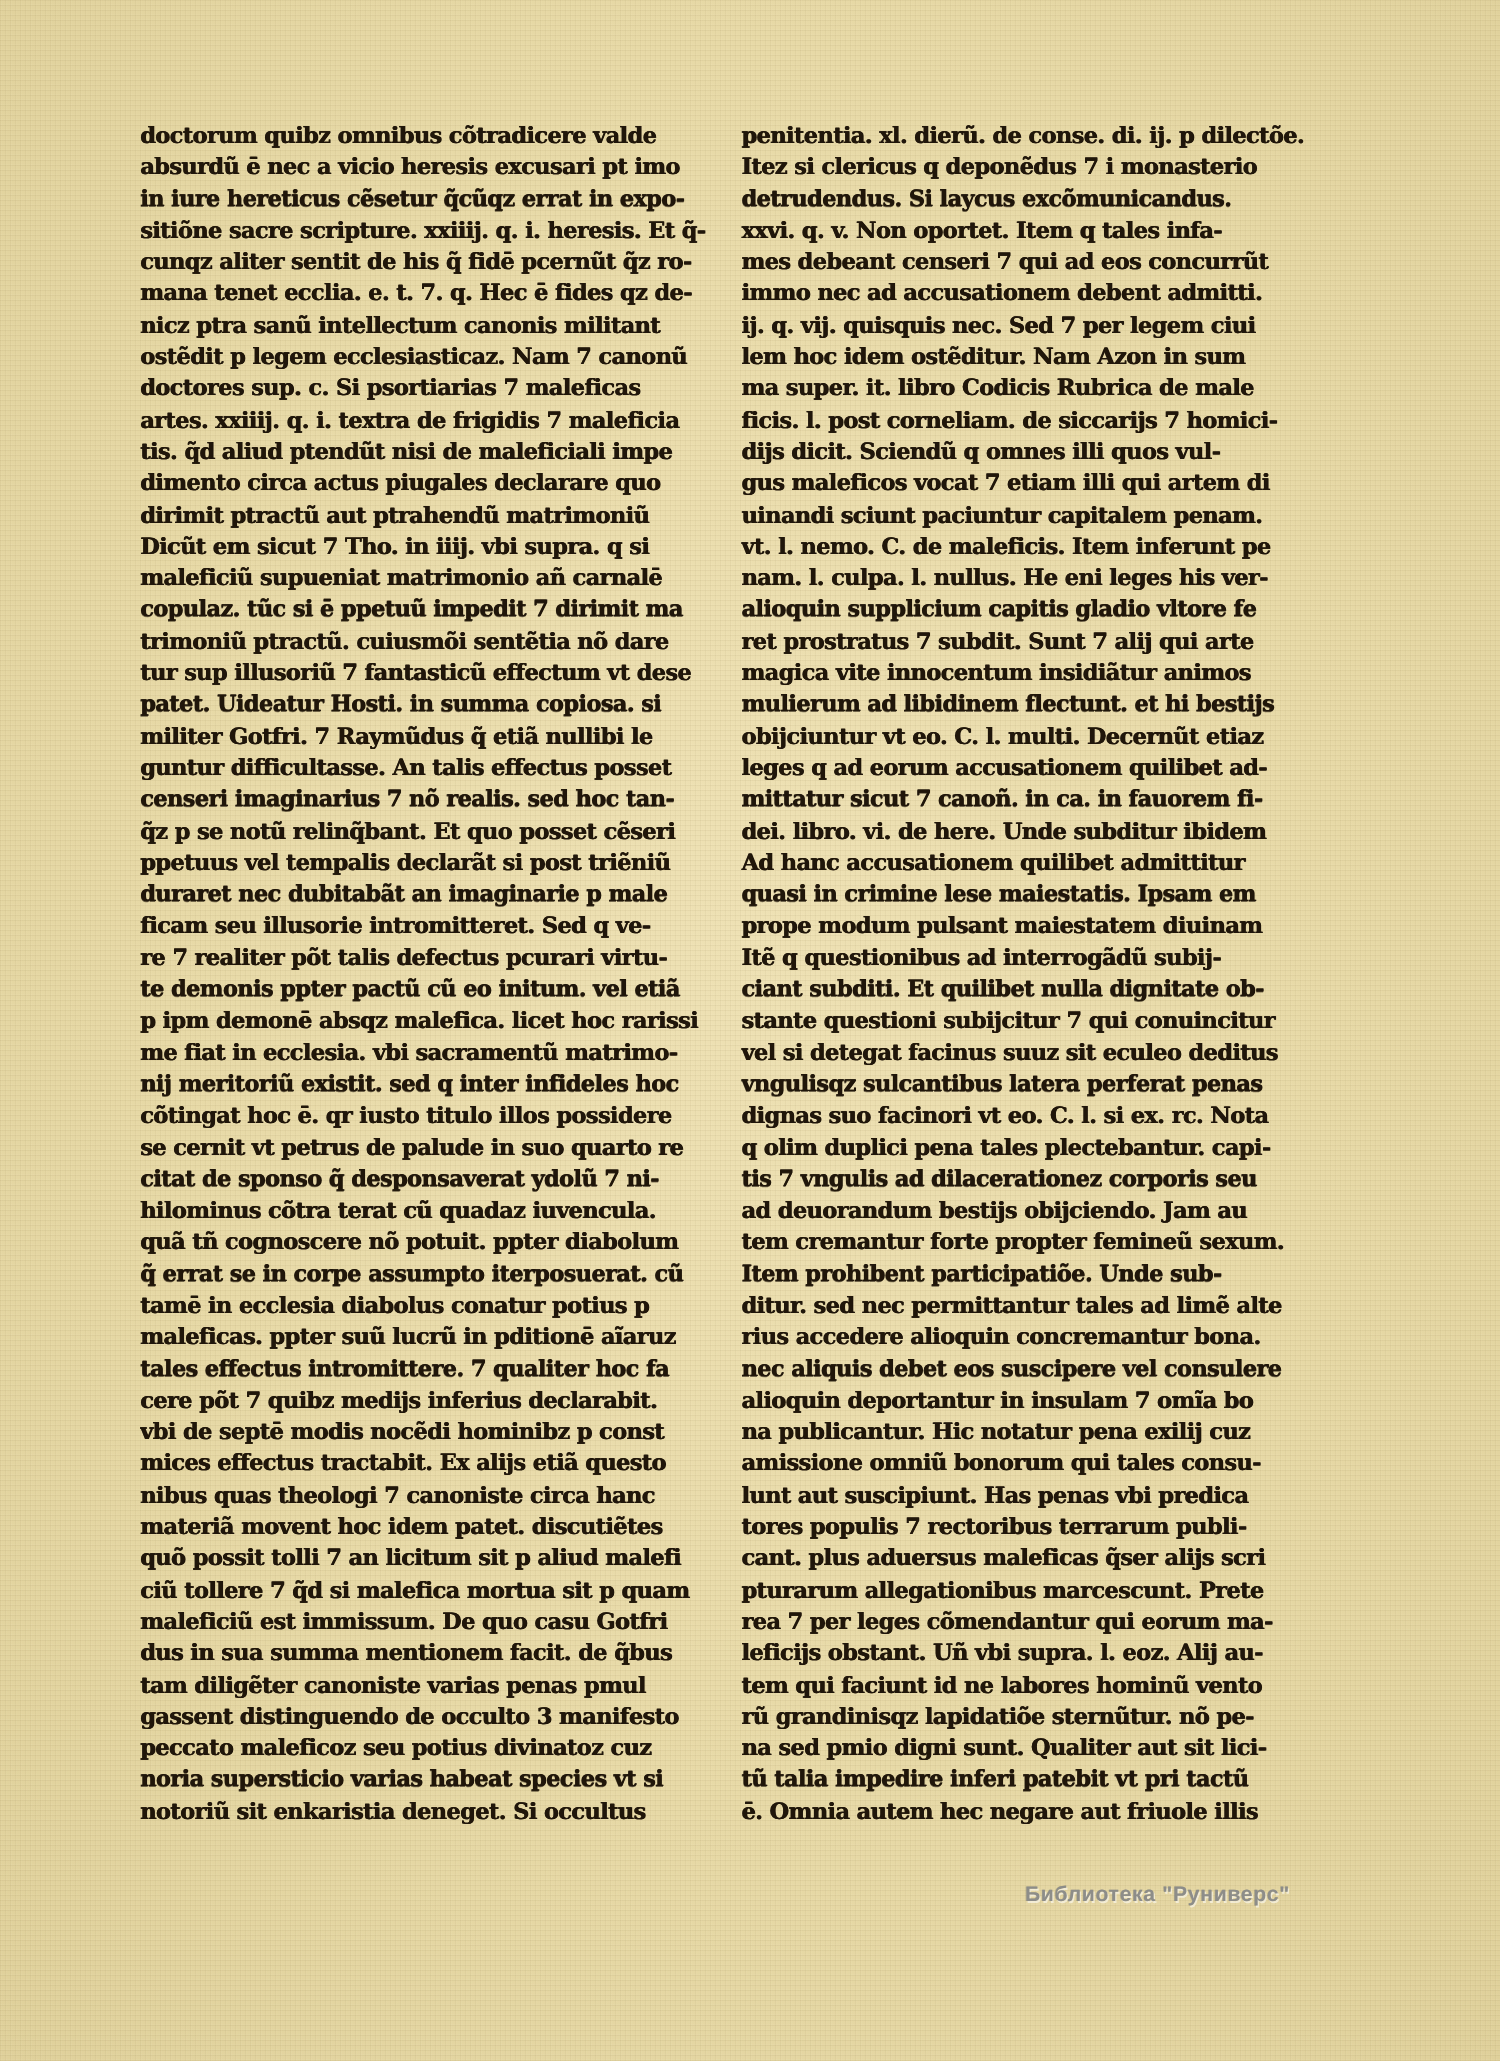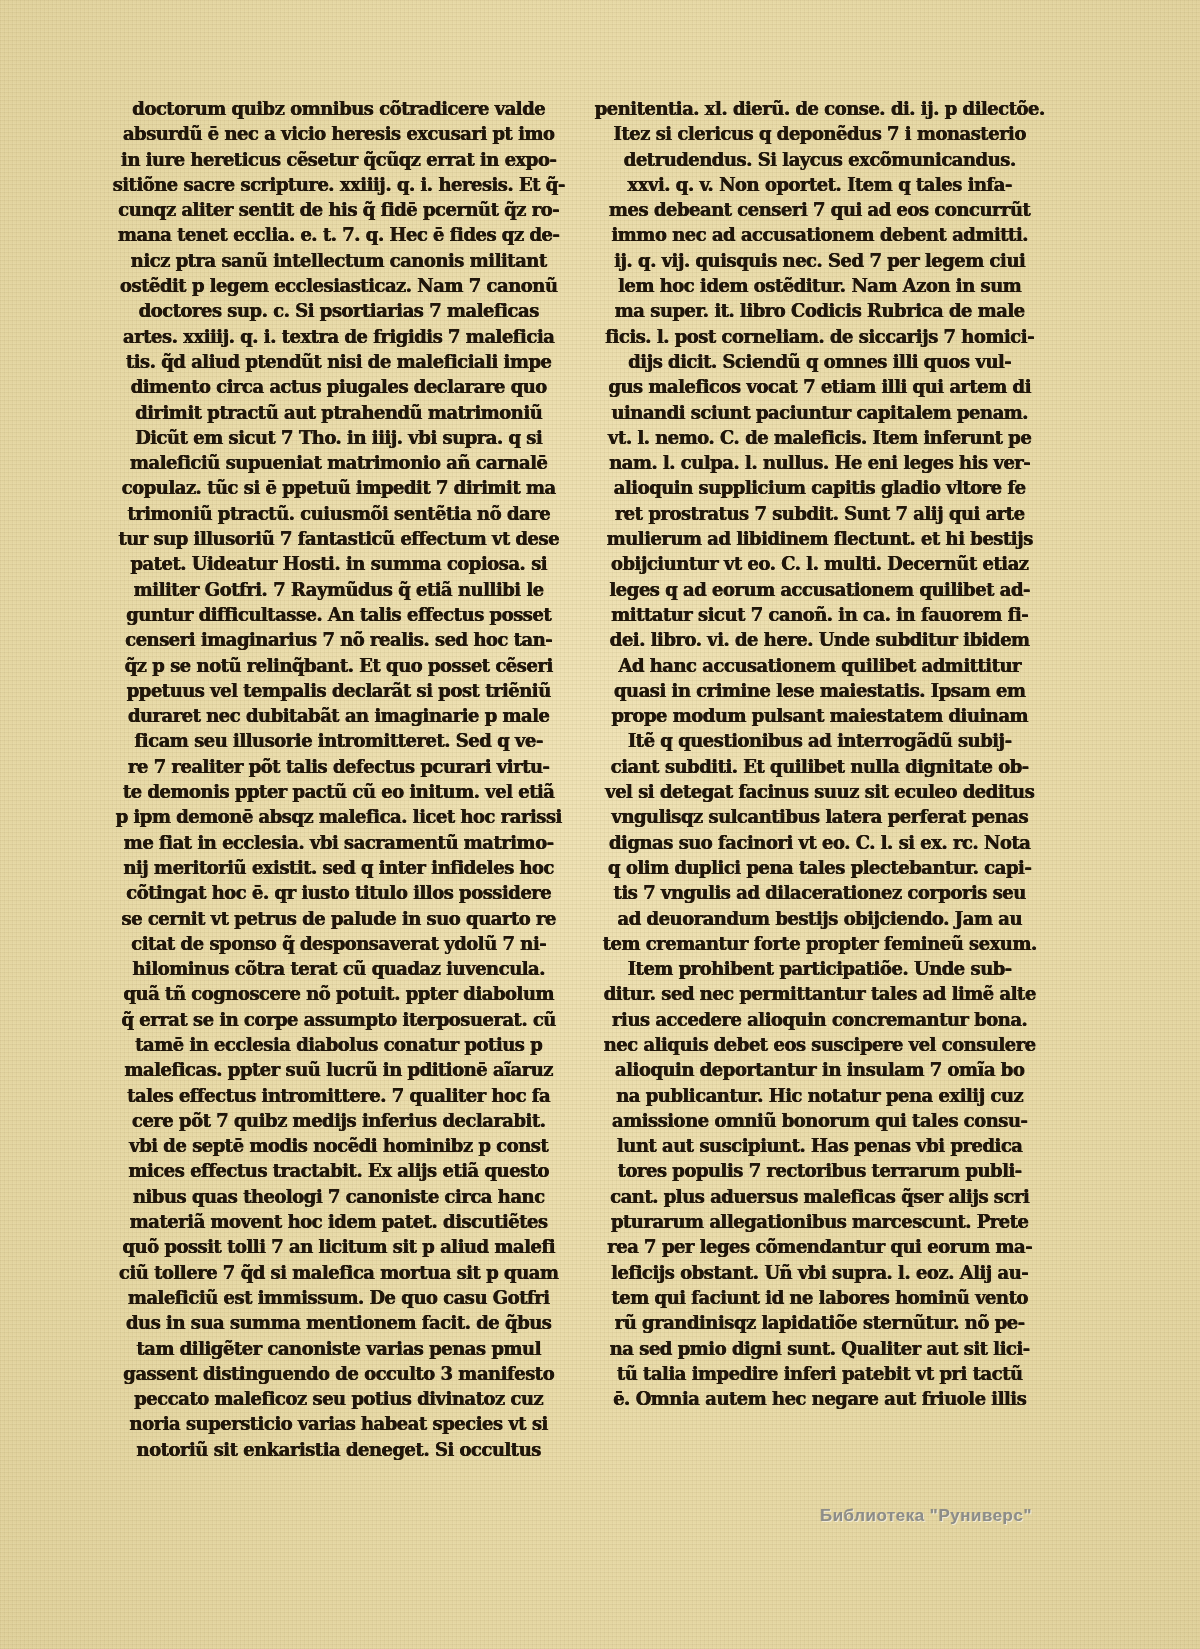--- a/index.html
+++ b/index.html
@@ -26,21 +26,20 @@
     position: absolute;
     left: 112px;
     top: 96px;
     width: 934px;
     display: flex;
     gap: 28px;
   }
   .column {
     flex: 1 1 0;
     min-width: 0;
-    text-align: center;
   }
   .text-line {
     font-family: "DejaVu Serif", serif;
     font-weight: 700;
     font-size: 18px;
     line-height: 25.3px;
     letter-spacing: -0.5px;
     color: #20160a;
     white-space: nowrap;
     overflow: hidden;
@@ -132,30 +131,32 @@
         <div class="text-line">lem hoc idem ostẽditur. Nam Azon in sum</div>
         <div class="text-line">ma super. it. libro Codicis Rubrica de male</div>
         <div class="text-line">ficis. l. post corneliam. de siccarijs 7 homici-</div>
         <div class="text-line">dijs dicit. Sciendũ q omnes illi quos vul-</div>
         <div class="text-line">gus maleficos vocat 7 etiam illi qui artem di</div>
         <div class="text-line">uinandi sciunt paciuntur capitalem penam.</div>
         <div class="text-line">vt. l. nemo. C. de maleficis. Item inferunt pe</div>
         <div class="text-line">nam. l. culpa. l. nullus. He eni leges his ver-</div>
         <div class="text-line">alioquin supplicium capitis gladio vltore fe</div>
         <div class="text-line">ret prostratus 7 subdit. Sunt 7 alij qui arte</div>
+        <div class="text-line">magica vite innocentum insidiãtur animos</div>
         <div class="text-line">mulierum ad libidinem flectunt. et hi bestijs</div>
         <div class="text-line">obijciuntur vt eo. C. l. multi. Decernũt etiaz</div>
         <div class="text-line">leges q ad eorum accusationem quilibet ad-</div>
         <div class="text-line">mittatur sicut 7 canoñ. in ca. in fauorem fi-</div>
         <div class="text-line">dei. libro. vi. de here. Unde subditur ibidem</div>
         <div class="text-line">Ad hanc accusationem quilibet admittitur</div>
         <div class="text-line">quasi in crimine lese maiestatis. Ipsam em</div>
         <div class="text-line">prope modum pulsant maiestatem diuinam</div>
         <div class="text-line">Itẽ q questionibus ad interrogãdũ subij-</div>
         <div class="text-line">ciant subditi. Et quilibet nulla dignitate ob-</div>
+        <div class="text-line">stante questioni subijcitur 7 qui conuincitur</div>
         <div class="text-line">vel si detegat facinus suuz sit eculeo deditus</div>
         <div class="text-line">vngulisqz sulcantibus latera perferat penas</div>
         <div class="text-line">dignas suo facinori vt eo. C. l. si ex. rc. Nota</div>
         <div class="text-line">q olim duplici pena tales plectebantur. capi-</div>
         <div class="text-line">tis 7 vngulis ad dilacerationez corporis seu</div>
         <div class="text-line">ad deuorandum bestijs obijciendo. Jam au</div>
         <div class="text-line">tem cremantur forte propter femineũ sexum.</div>
         <div class="text-line">Item prohibent participatiõe. Unde sub-</div>
         <div class="text-line">ditur. sed nec permittantur tales ad limẽ alte</div>
         <div class="text-line">rius accedere alioquin concremantur bona.</div>

